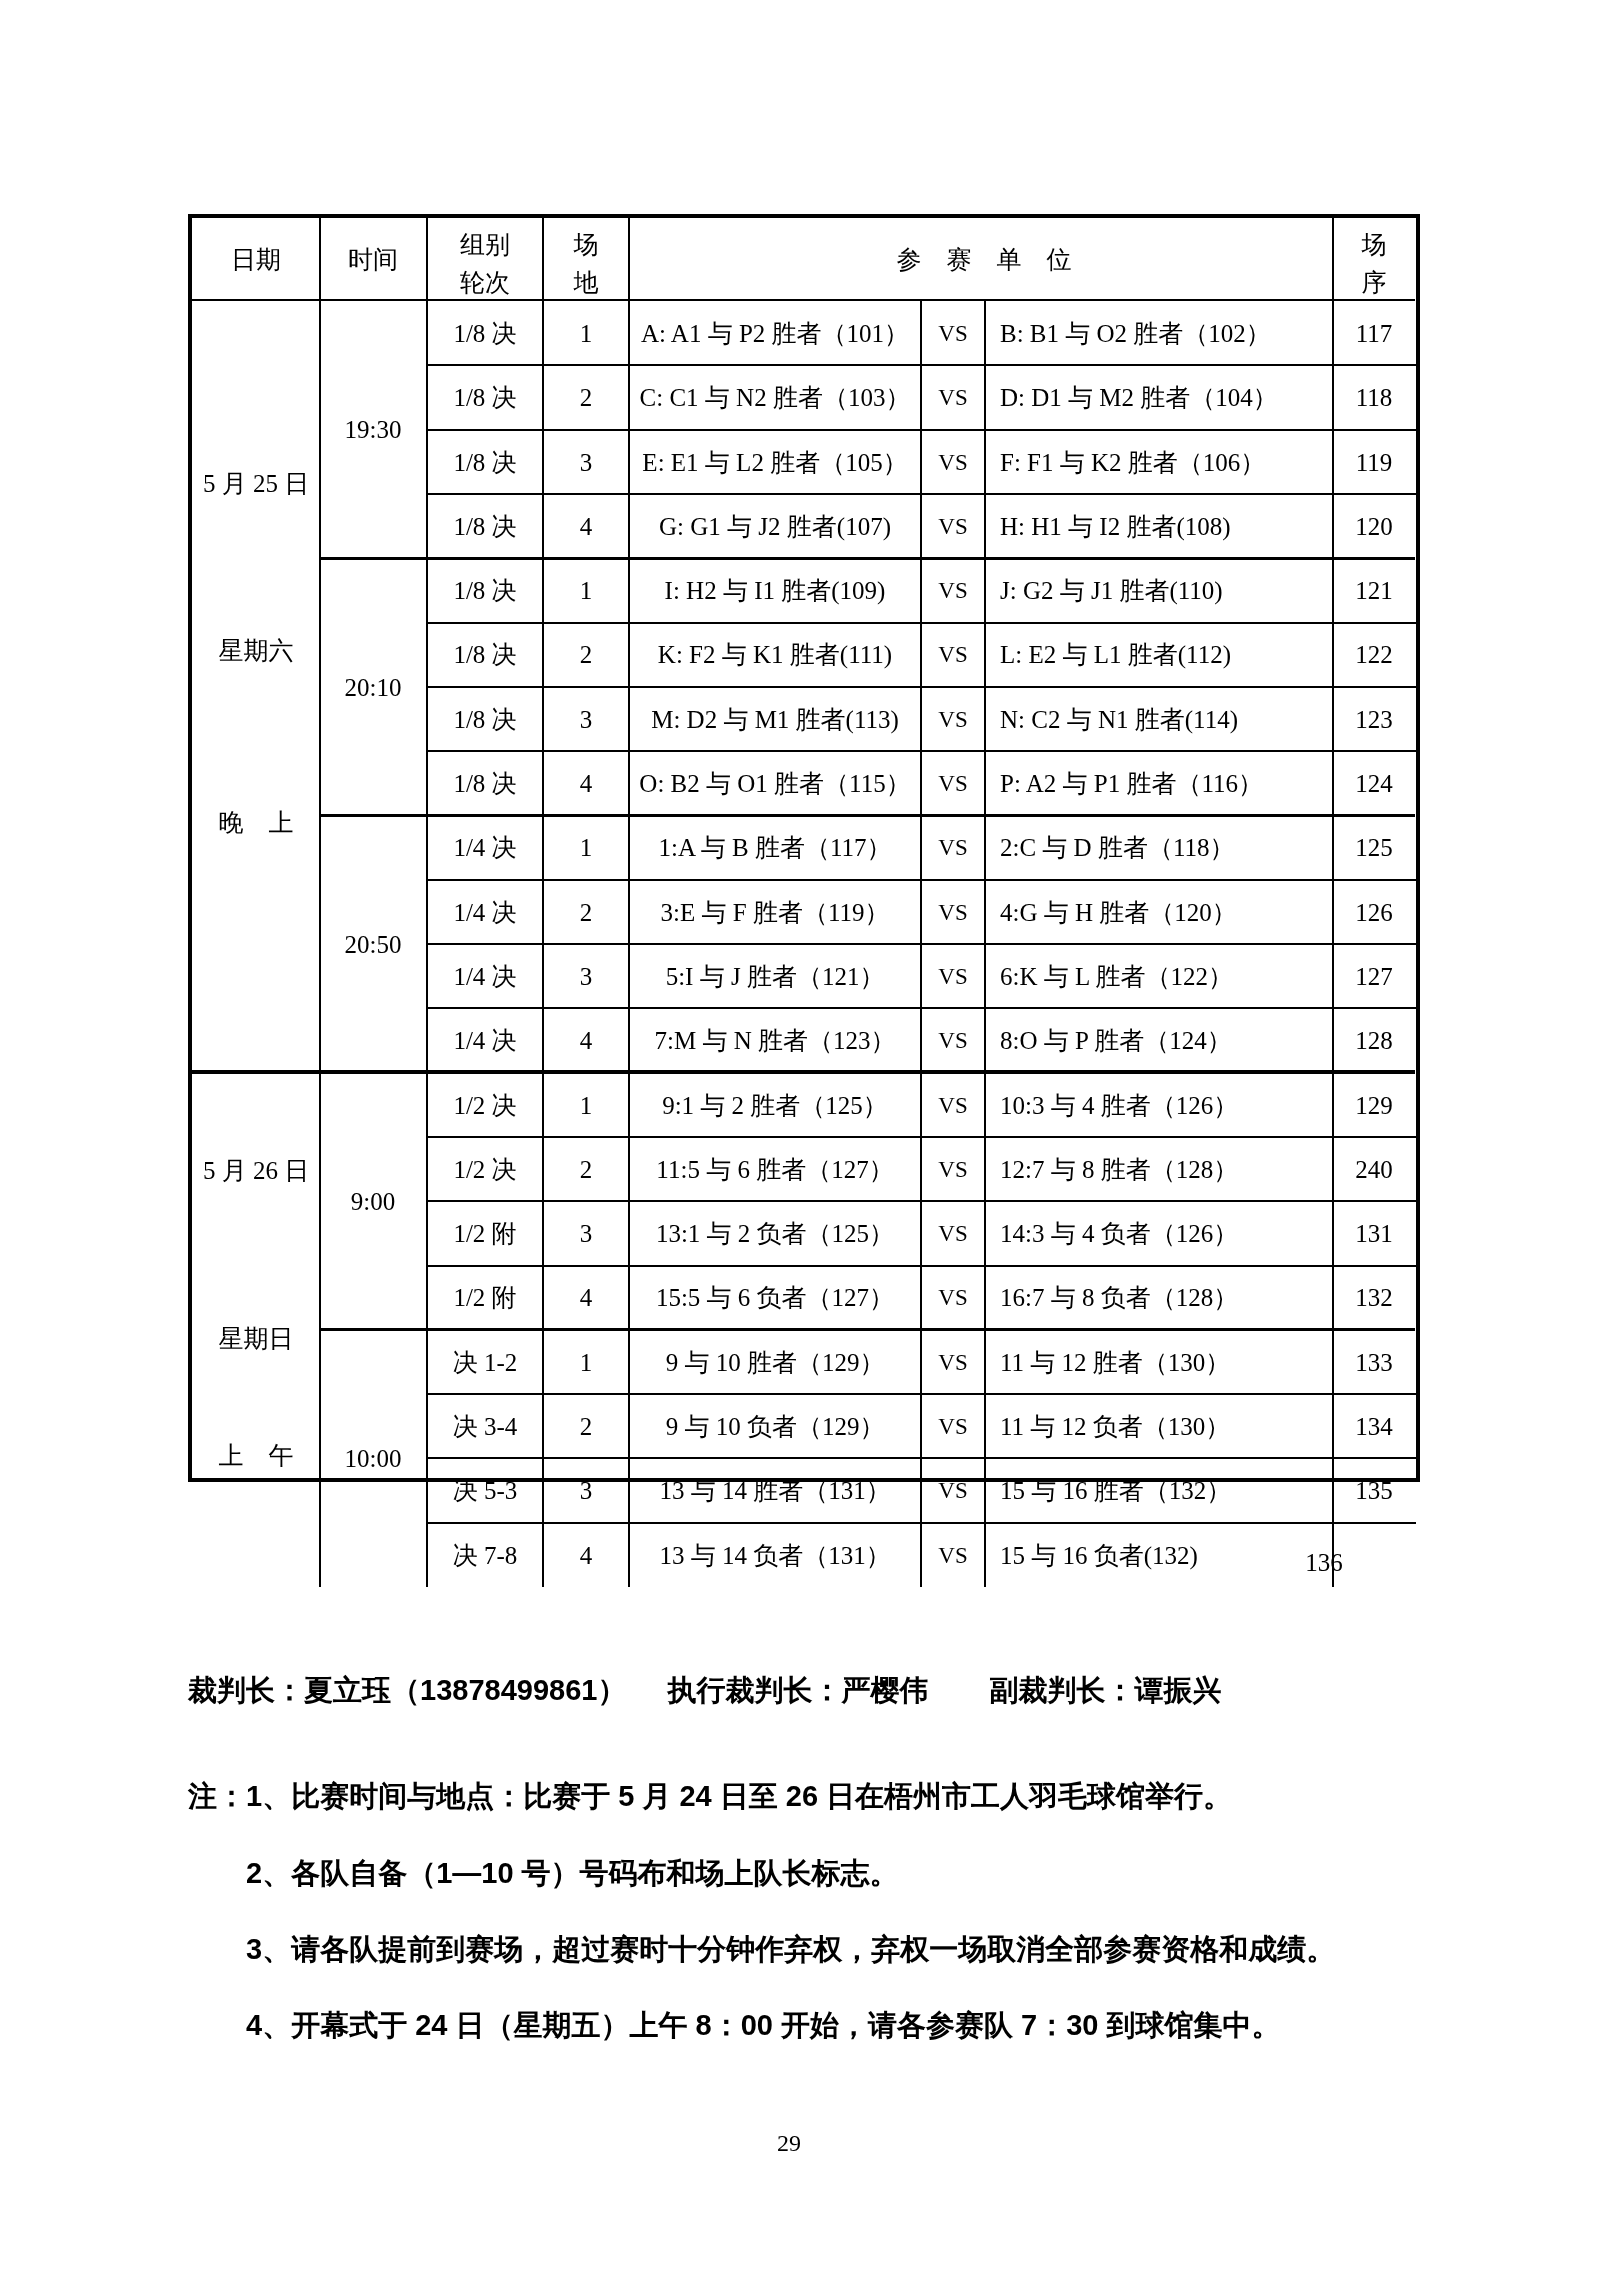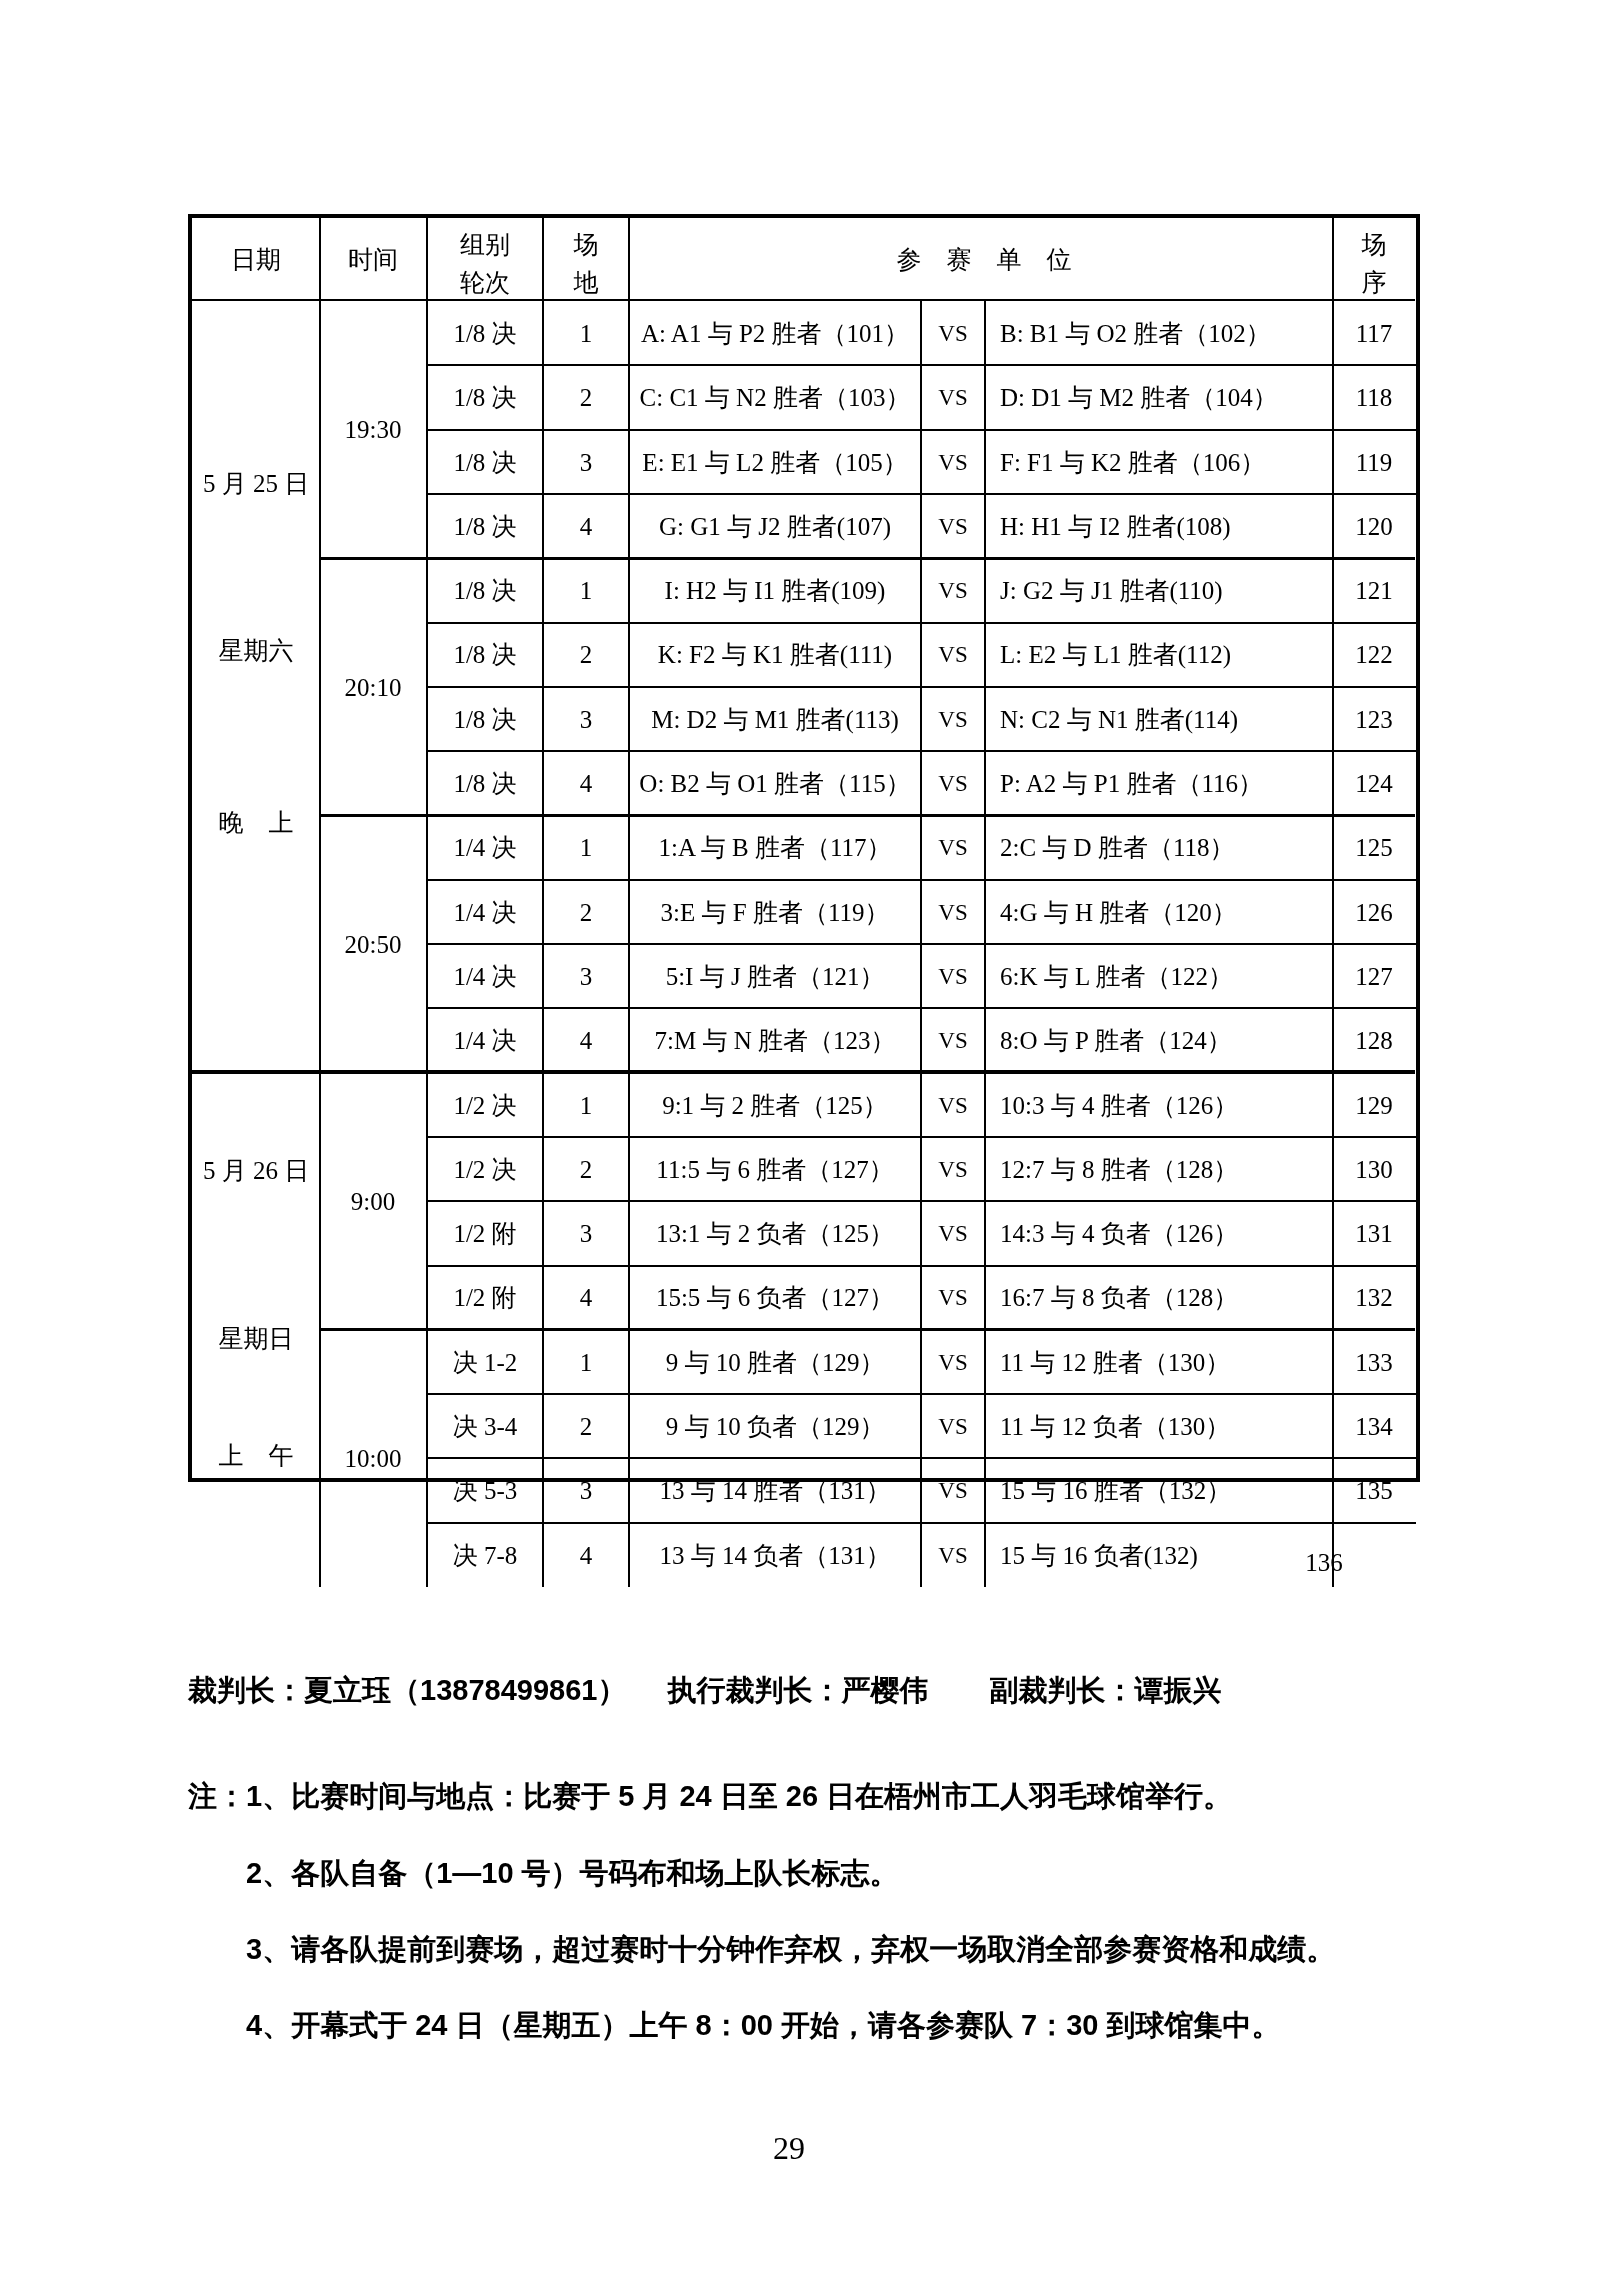--- a/index.html
+++ b/index.html
@@ -29,21 +29,21 @@
   .note{
     position:absolute;font-family:"Liberation Sans","DejaVu Sans",sans-serif;
     font-weight:bold;font-size:29px;line-height:1.2;white-space:nowrap;
   }
   .n0{top:1779px;left:188px;}
   .n1{top:1856px;left:246px;}
   .n2{top:1932px;left:246px;}
   .n3{top:2008px;left:246px;}
   .pageno{
     position:absolute;top:2130px;left:789px;transform:translateX(-50%);
-    font-size:32px;
+    font-size:24px;
   }
 </style>
 </head>
 <body>
 
 <div class="tbl" id="schedule-table">
   <span class="cell hdr center" style="left:64px;top:41px">日期</span>
   <span class="cell hdr center" style="left:181px;top:41px">时间</span>
   <span class="cell hdr center" style="left:293px;top:26px">组别</span>
   <span class="cell hdr center" style="left:293px;top:64px">轮次</span>
@@ -166,21 +166,21 @@
     <span class="cell center" style="left: 394px; top: 887px;">1</span>
     <span class="cell center" style="left: 583px; top: 887px;">9:1 与 2 胜者（125）</span>
     <span class="cell center vs" style="left: 761px; top: 887px;">VS</span>
     <span class="cell vcenter" style="left: 808px; top: 887px;">10:3 与 4 胜者（126）</span>
     <span class="cell center" style="left: 1182px; top: 887px;">129</span>
     <span class="cell center" style="left: 293px; top: 951px;">1/2 决</span>
     <span class="cell center" style="left: 394px; top: 951px;">2</span>
     <span class="cell center" style="left: 583px; top: 951px;">11:5 与 6 胜者（127）</span>
     <span class="cell center vs" style="left: 761px; top: 951px;">VS</span>
     <span class="cell vcenter" style="left: 808px; top: 951px;">12:7 与 8 胜者（128）</span>
-    <span class="cell center" style="left: 1182px; top: 951px;">130</span>
+    <span class="cell center" style="left: 1182px; top: 951px;">240</span>
     <span class="cell center" style="left: 293px; top: 1015px;">1/2 附</span>
     <span class="cell center" style="left: 394px; top: 1015px;">3</span>
     <span class="cell center" style="left: 583px; top: 1015px;">13:1 与 2 负者（125）</span>
     <span class="cell center vs" style="left: 761px; top: 1015px;">VS</span>
     <span class="cell vcenter" style="left: 808px; top: 1015px;">14:3 与 4 负者（126）</span>
     <span class="cell center" style="left: 1182px; top: 1015px;">131</span>
     <span class="cell center" style="left: 293px; top: 1079px;">1/2 附</span>
     <span class="cell center" style="left: 394px; top: 1079px;">4</span>
     <span class="cell center" style="left: 583px; top: 1079px;">15:5 与 6 负者（127）</span>
     <span class="cell center vs" style="left: 761px; top: 1079px;">VS</span>

